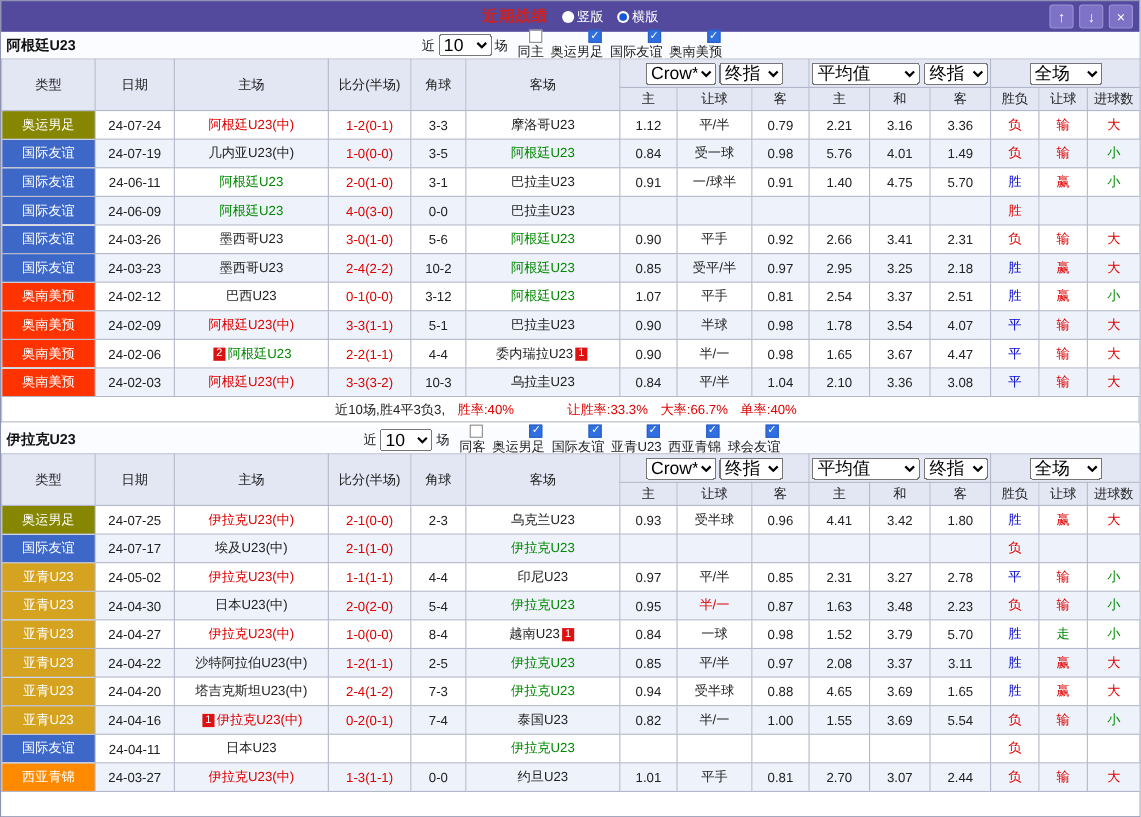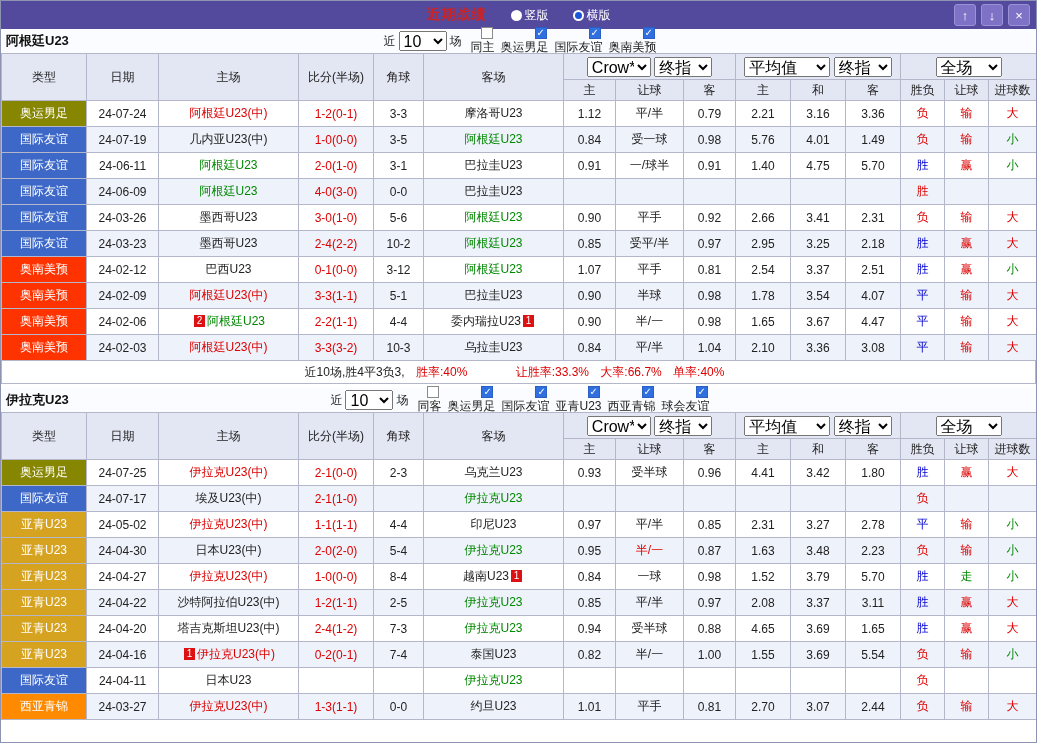--- a/index.html
+++ b/index.html
@@ -1,39 +1,39 @@
 <!DOCTYPE html>
 <html><head>
 <meta charset="utf-8">
 <style>
   * { box-sizing: border-box; }
   body { margin:0; background:#fff; font-family:"Liberation Sans","DejaVu Sans",sans-serif; }
   .frame { width:1037px; height:743px; border:1px solid #8d93b0; overflow:hidden; background:#fff; }
 
   
   .titlebar { height:28px; background:#544a9d; display:flex; align-items:center; position:relative; }
-  .titlebar-center { margin:0 auto; display:flex; align-items:center; gap:24px; }
+  .titlebar-center { margin:0 auto; display:flex; align-items:center; gap:12px; }
   .tb-title { color:#cc2222; font-weight:bold; font-size:14px; letter-spacing:1px; }
   .radio { display:inline-flex; align-items:center; color:#fff; font-size:12px; cursor:pointer; }
   .rb { width:11px; height:11px; border-radius:50%; background:#fff; display:inline-block; margin-right:3px; position:relative; }
   .rb.on::after { content:""; position:absolute; left:2px; top:2px; right:2px; bottom:2px; border-radius:50%; background:#1a56d6; }
   .tb-buttons { position:absolute; right:6px; top:3px; display:flex; gap:5px; }
   .tb-btn { width:22px; height:22px; background:#7d72c6; border:1px solid #9a91d6; border-radius:3px; color:#fff; font-size:13px; line-height:1; cursor:pointer; padding:0; }
 
   
   .panel + .panel { margin-top:4px; }
   .filter-row { height:24px; display:flex; align-items:center; position:relative; background:#fbfcff; font-size:12px; color:#222; }
   .team-label { position:absolute; left:5px; font-weight:bold; font-size:13px; color:#111; }
   .filters { margin:0 auto; display:flex; align-items:center; }
   .filters > span { margin:0 3px; }
   select { font-size:16px; height:20px; vertical-align:middle; }
   .sel-count { width:48px; }
   .sel-book { width:64px; }
   .sel-idx { width:58px; }
-  .sel-avg { width:86px; }
+  .sel-avg { width:98px; }
   .sel-scope { width:66px; }
   .cb { display:inline-flex; align-items:flex-end; margin-left:6px; cursor:pointer;flex-direction:column; }
   .box { width:12px; height:12px; border:1px solid #8a8a8a; background:#fff; display:inline-block; margin-right:2px; position:relative; }
   .box.checked { background:#2f6fe0; border-color:#2b5fc4; }
   .box.checked::after { content:"✓"; color:#fff; font-size:10px; position:absolute; left:1px; top:-1px; }
 
   
   table { border-collapse:collapse; table-layout:fixed; width:1035px; font-size:12px; }
   th, td { border:1px solid #b3b7c9; text-align:center; padding:0 1px; overflow:hidden; white-space:nowrap; }
   thead th { background:#e3e6f3; font-weight:normal; color:#222; }

